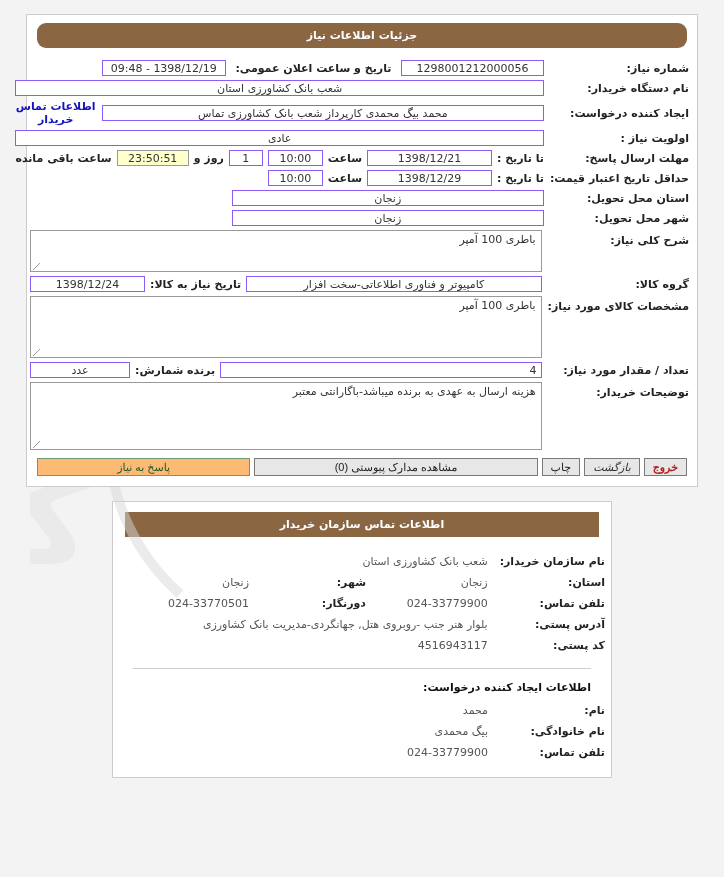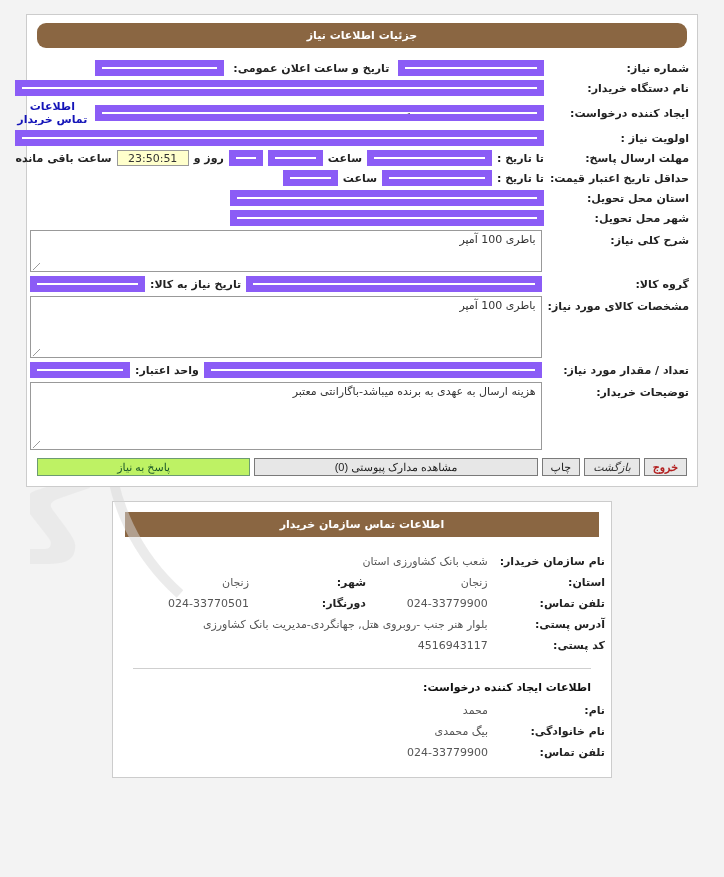--- a/index.html
+++ b/index.html
@@ -40,21 +40,21 @@
     border-radius:9px;
   }
   table.form{width:100%;border-collapse:collapse;}
   table.form td{padding:2px 3px;vertical-align:middle;font-size:11px;}
   .lbl{
     text-align:right;color:#222;font-weight:bold;white-space:nowrap;
     padding-right:8px !important;width:118px;
   }
   .fld{
     display:block;
-    border:7px solid #8b5cf6;
+    border:1px solid #8b5cf6;
     background:#fff;
     height:16px;
     line-height:16px;
     font-size:11px;
     text-align:center;
     color:#333;
     box-sizing:border-box;
     padding:0 4px;
     overflow:hidden;
     white-space:nowrap;
@@ -83,21 +83,21 @@
   }
   .btnrow{
     display:flex;flex-direction:row;gap:4px;
     padding:6px 10px 2px 10px;align-items:center;justify-content:flex-start;
   }
   .btn{
     border:1px solid #7a7a7a;background:#e7e7e7;
     font-size:11px;padding:2px 8px;height:18px;line-height:13px;
     box-sizing:border-box;cursor:pointer;color:#222;white-space:nowrap;
   }
-  .btn.green{background:#bef264;border-color:#6c9b72;color:#1d5a2a;}
+  .btn.green{background:#fdba74;border-color:#6c9b72;color:#1d5a2a;}
   .btn.exit{color:#b32222;font-weight:bold;}
   .btn.back{color:#333;font-style:italic;}
   .btn.flex{flex:1 1 auto;text-align:center;}
   .contact-card{
     margin:14px 112px 12px 112px;
     background:#fff;border:1px solid #ccc;
     padding:0 0 14px 0;
   }
   .contact-head{
     background:#8a6642;color:#fff;font-weight:bold;font-size:11px;
@@ -150,21 +150,21 @@
       </tr>
       <tr>
         <td class="lbl">نام دستگاه خریدار:</td>
         <td colspan="4">
           <span class="fld wide">شعب بانک کشاورزی استان</span>
         </td>
       </tr>
       <tr>
         <td class="lbl">ایجاد کننده درخواست:</td>
         <td colspan="3">
-          <span class="fld wide">محمد بیگ محمدی کارپرداز شعب بانک کشاورزی استان</span>
+          <span class="fld wide">محمد بیگ محمدی کارپرداز شعب بانک کشاورزی تماس</span>
         </td>
         <td style="width:110px;text-align:center">
           <a class="link" href="#">اطلاعات تماس خریدار</a>
         </td>
       </tr>
       <tr>
         <td class="lbl">اولویت نیاز :</td>
         <td colspan="4">
           <span class="fld wide">عادی</span>
         </td>
@@ -182,21 +182,21 @@
             <span class="timer" style="width:72px">23:50:51</span>
             <span class="inline-lbl">ساعت باقی مانده</span>
           </div>
         </td>
       </tr>
       <tr>
         <td class="lbl">حداقل تاریخ اعتبار قیمت:</td>
         <td colspan="4" style="padding:2px 3px">
           <div style="display:flex;align-items:center;gap:5px;">
             <span class="inline-lbl">تا تاریخ :</span>
-            <span class="fld" style="width:110px">1398/12/29</span>
+            <span class="fld" style="width:125px">1398/12/29</span>
             <span class="inline-lbl">ساعت</span>
             <span class="fld" style="width:55px">10:00</span>
           </div>
         </td>
       </tr>
       <tr>
         <td class="lbl">استان محل تحویل:</td>
         <td colspan="2">
           <span class="fld wide">زنجان</span>
         </td>
@@ -241,21 +241,21 @@
             <span>باطری 100 آمپر</span>
             <span class="grip"></span>
           </div>
         </td>
       </tr>
       <tr>
         <td class="lbl">تعداد / مقدار مورد نیاز:</td>
         <td colspan="4" style="padding:2px 3px">
           <div style="display:flex;align-items:center;gap:5px;">
             <span class="fld" style="flex:1 1 auto;text-align:right">4</span>
-            <span class="inline-lbl">واحد اعتبار:</span>
+            <span class="inline-lbl">برنده شمارش:</span>
             <span class="fld" style="width:100px">عدد</span>
           </div>
         </td>
       </tr>
       <tr>
         <td class="lbl" style="vertical-align:top;padding-top:6px !important">توضیحات خریدار:</td>
         <td colspan="4">
           <div class="area" style="min-height:68px">
             <span>هزینه ارسال به عهدی به برنده میباشد-باگارانتی معتبر</span>
             <span class="grip"></span>

